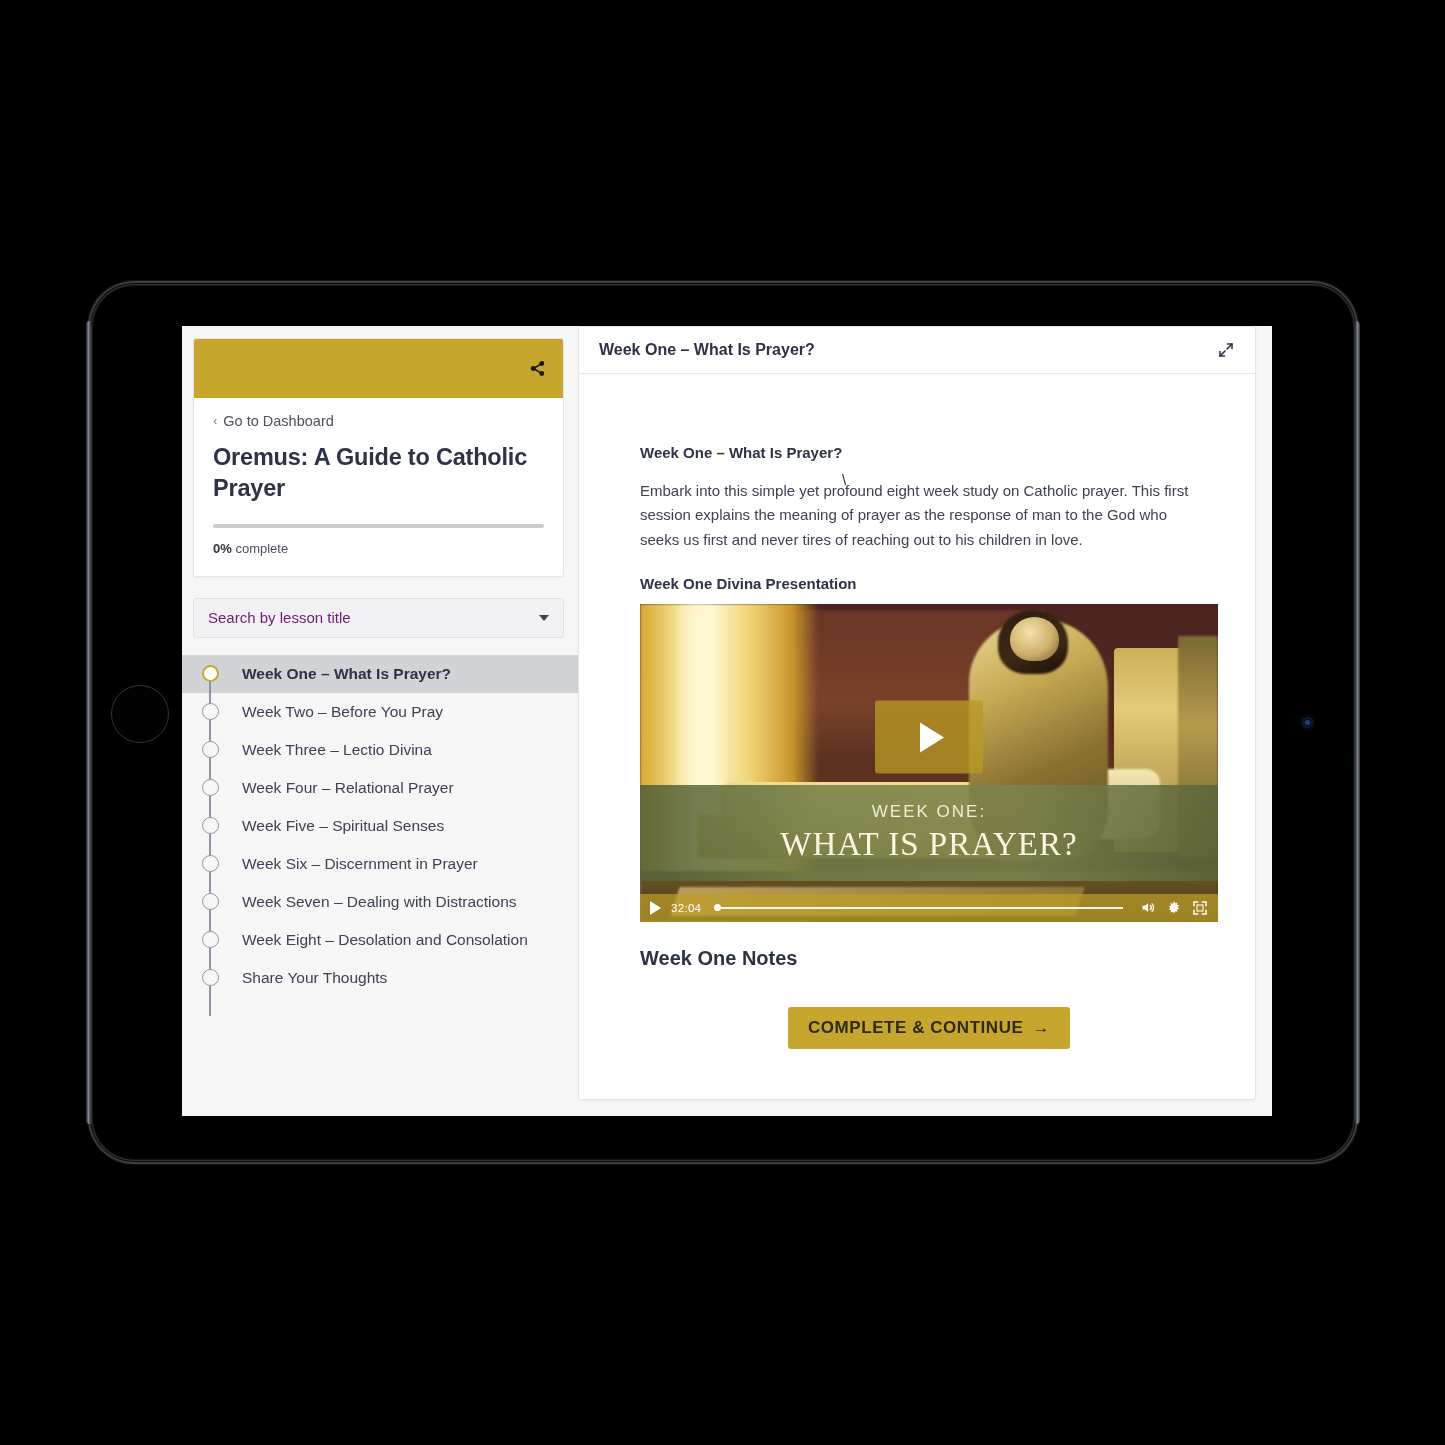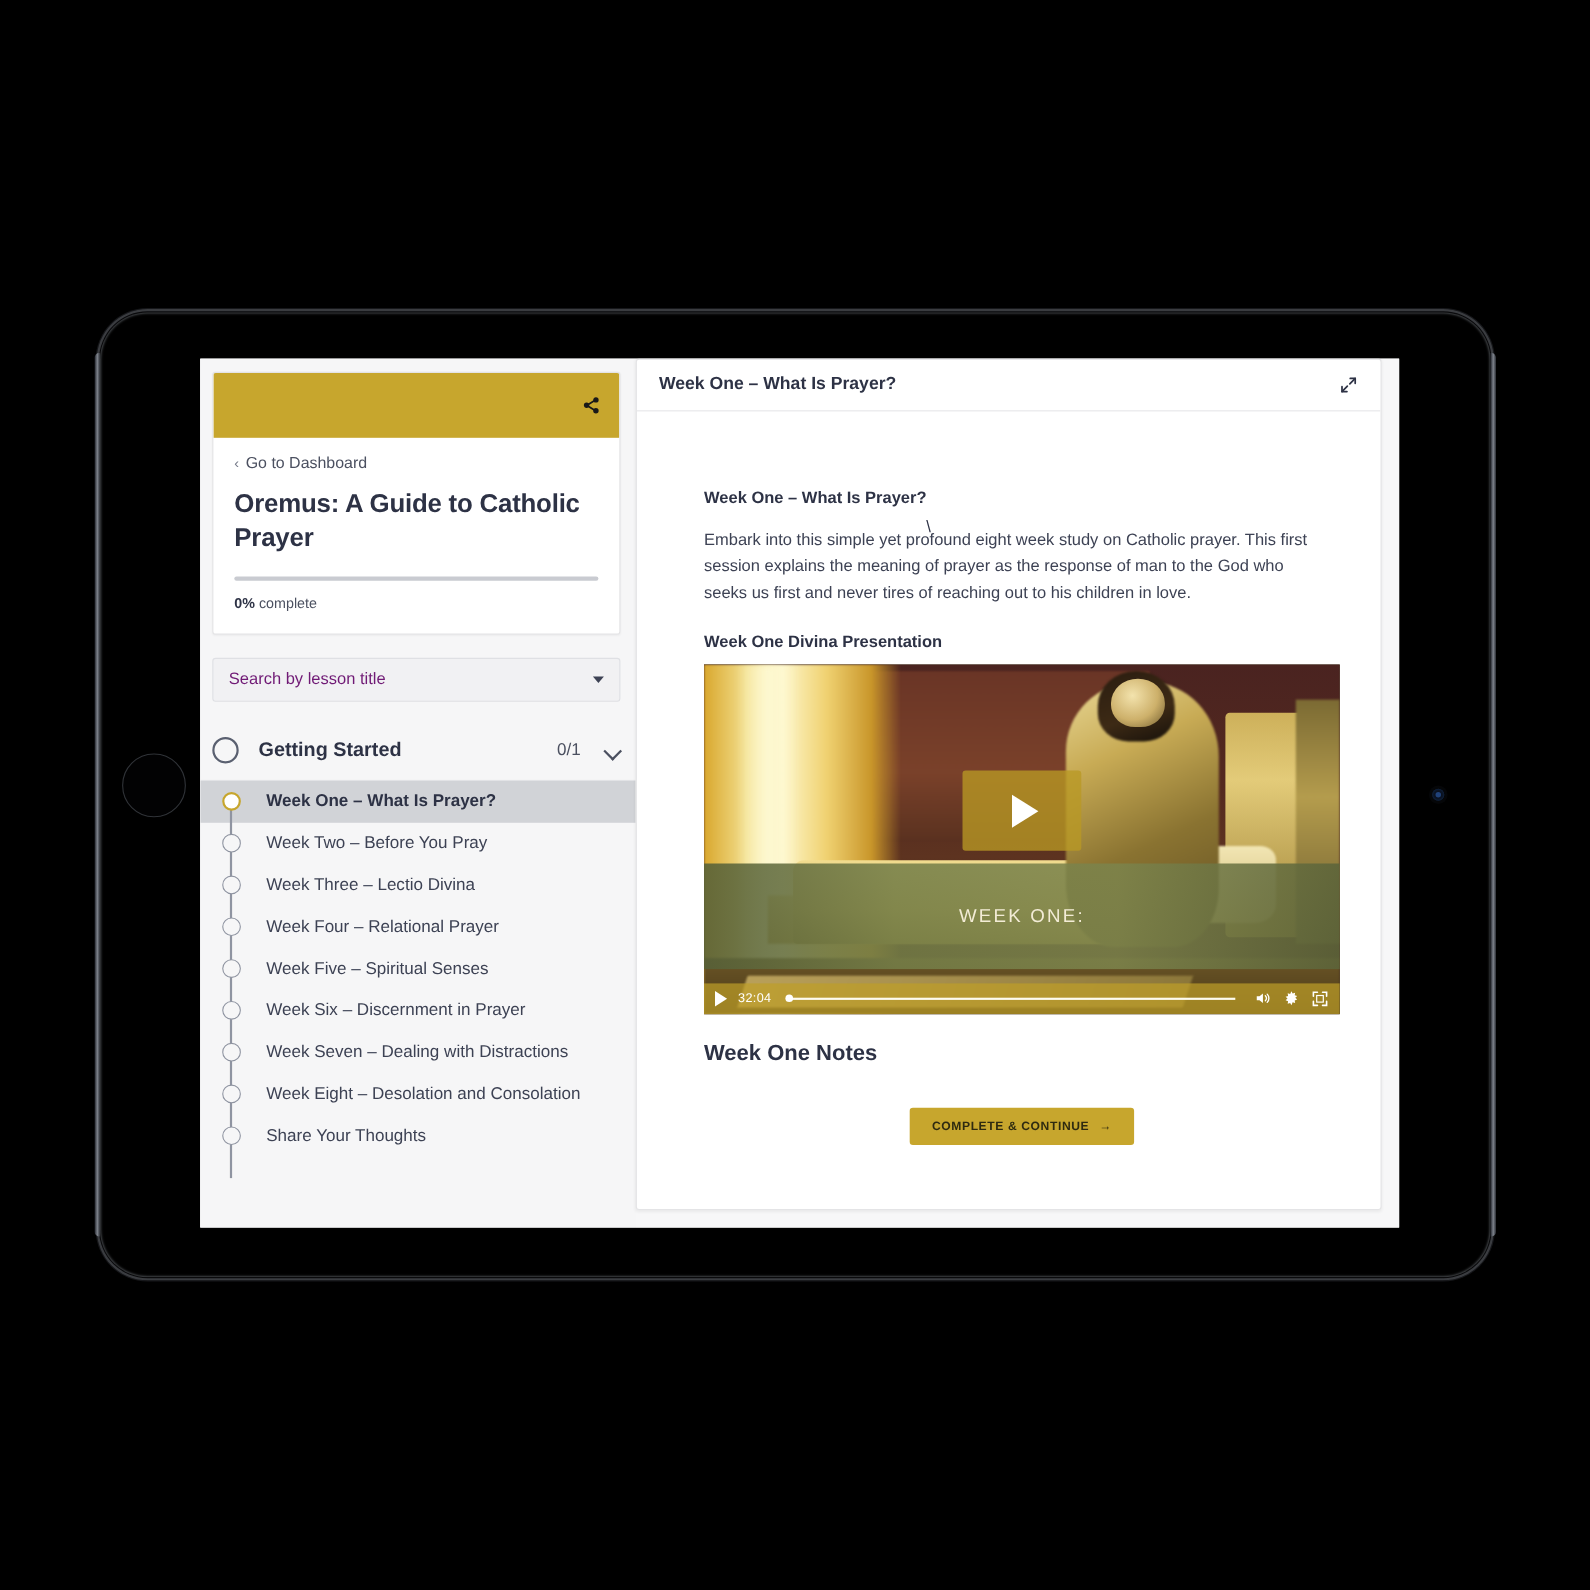--- a/index.html
+++ b/index.html
@@ -392,21 +392,21 @@
 
   .notes-heading{
     font-size:20px; font-weight:700; color:#2d3245;
     margin-top:25px;
   }
   .cta-wrap{ margin-top:37px; display:flex; justify-content:center; width:578px;}
   .cta{
     background:#c7a62d;
     border:none;
     color:#2e2a10;
-    font-size:11px; font-weight:700; letter-spacing:0.55px;
+    font-size:17px; font-weight:700; letter-spacing:0.55px;
     padding:11px 20px;
     border-radius:3px;
     cursor:pointer;
     display:flex; align-items:center; gap:9px;
     font-family:"Liberation Sans", sans-serif;
   }
 </style>
 </head>
 <body>
 
@@ -453,26 +453,20 @@
             </div>
           </div>
 
           <div class="search-select">
             <span class="txt">Search by lesson title</span>
             <span class="caret"></span>
           </div>
 
           <div style="height:17px"></div>
 
-          <div class="section-row">
-            <span class="sec-circle"></span>
-            <span class="sec-title">Getting Started</span>
-            <span class="sec-count">0/1</span>
-            <span class="sec-chev"></span>
-          </div>
 
 
           <div class="lesson-list">
             <div class="connector" style="top:19px; height:342px;"></div>
 
             <div class="lesson active">
               <span class="dot-wrap">
                   <span class="dot"></span>
                 </span>
               <span class="ltitle">Week One – What Is Prayer?</span>
@@ -565,20 +559,21 @@
                   <div class="art-pillow"></div>
                   <div class="art-figure"></div>
                   <div class="art-hair"></div>
                   <div class="art-head"></div>
                   <div class="art-floor"></div>
                   <div class="art-rug"></div>
                 </div>
 
                 <div class="title-band">
                   <div class="band-small">Week One:</div>
+                  <div class="band-big">What Is Prayer?</div>
                 </div>
 
                 <div class="play-overlay">
                   <span class="play-tri"></span>
                 </div>
 
                 <div class="vid-controls">
                   <span class="ctrl-play"></span>
                   <span class="ctrl-time">32:04</span>
                   <span class="ctrl-scrub">

